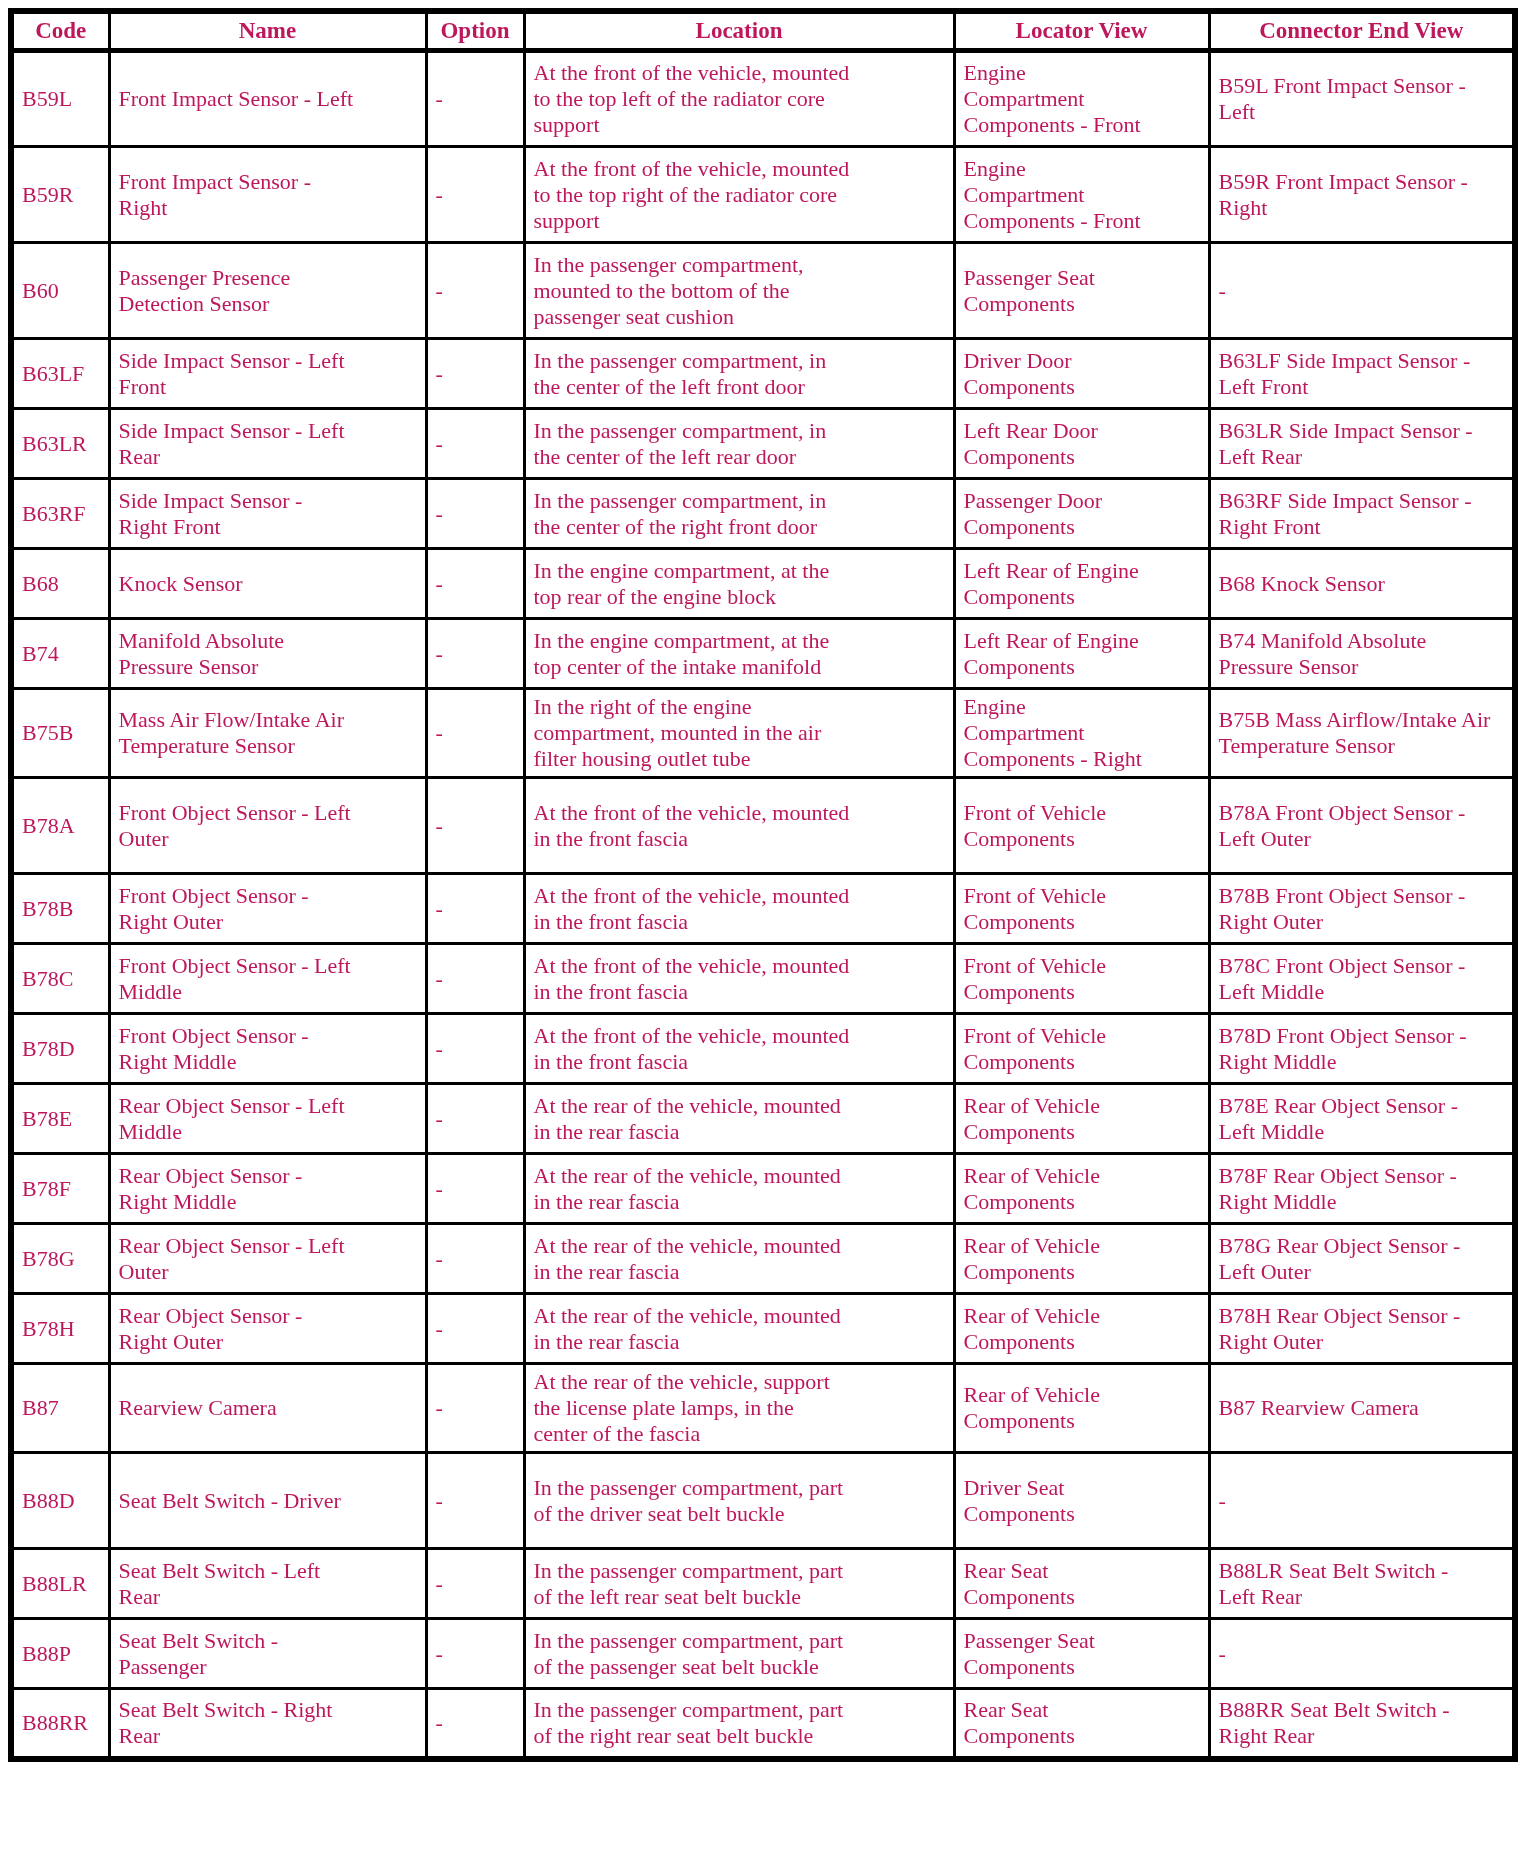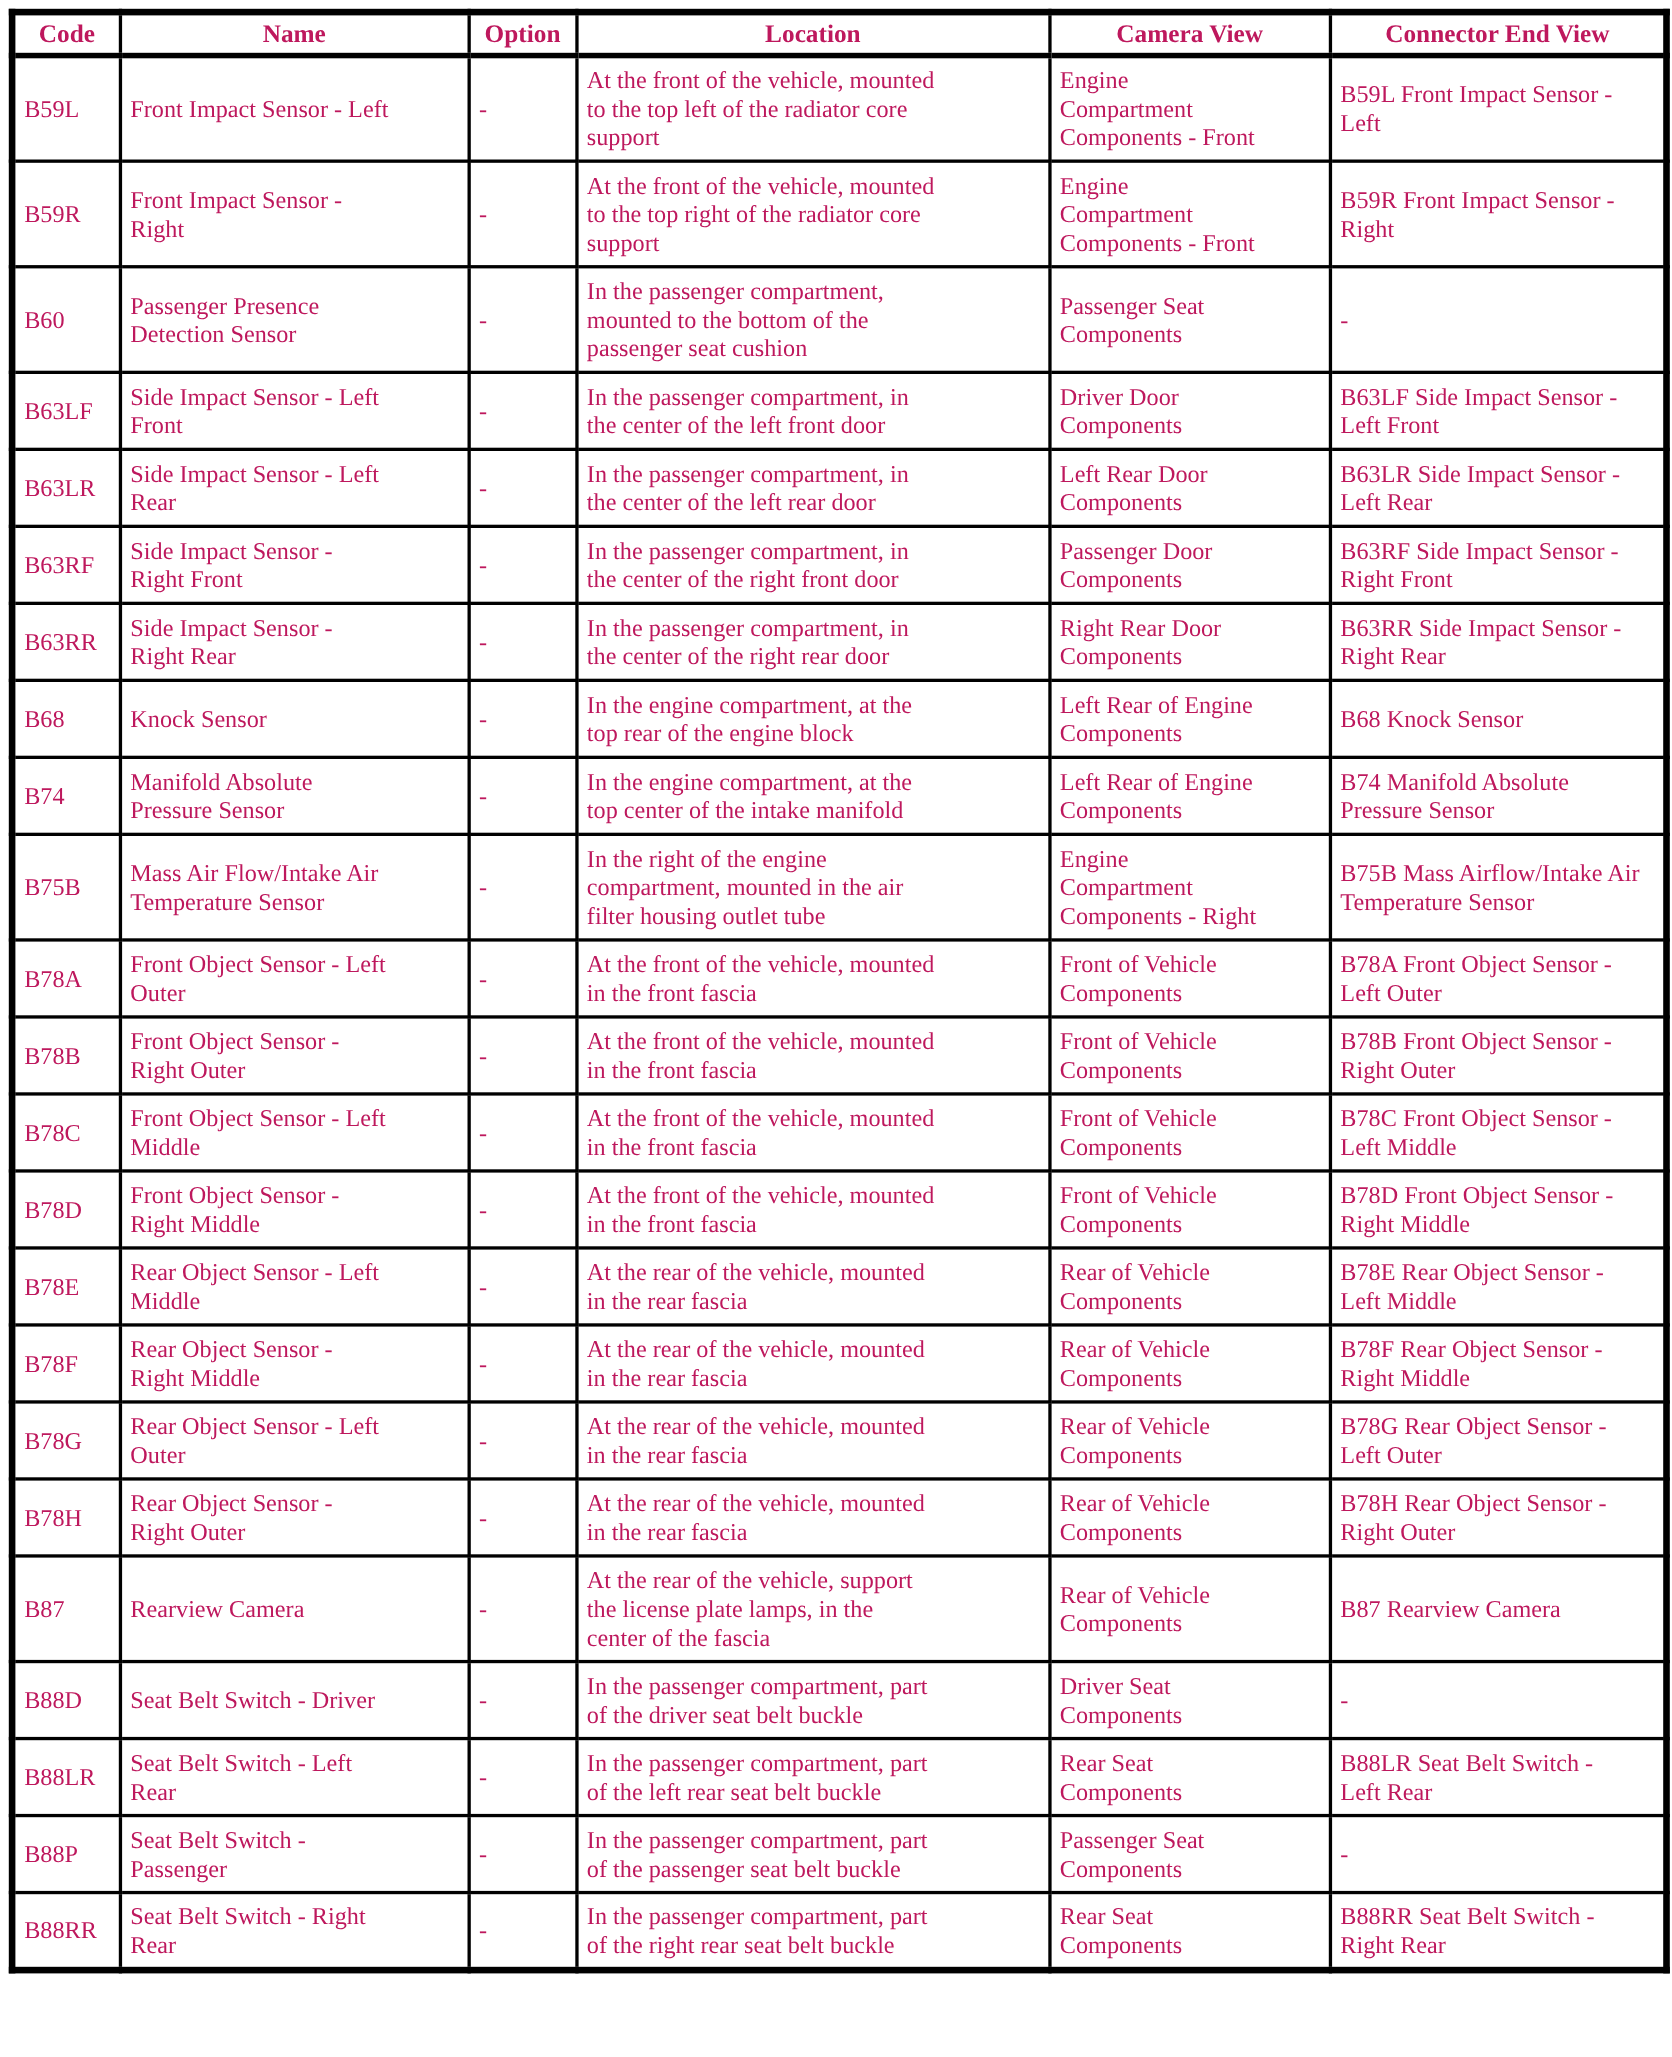--- a/index.html
+++ b/index.html
@@ -75,21 +75,21 @@
       <col class="col-location">
       <col class="col-locator">
       <col class="col-connector">
     </colgroup>
     <thead>
       <tr>
           <th>Code</th>
           <th>Name</th>
           <th>Option</th>
           <th>Location</th>
-          <th>Camera View</th>
+          <th>Locator View</th>
           <th>Connector End View</th>
         </tr>
     </thead>
     <tbody>
         <tr>
           <td class="center">B59L</td>
           <td>Front Impact Sensor - Left</td>
           <td class="center">-</td>
           <td>At the front of the vehicle, mounted
 to the top left of the radiator core
@@ -154,32 +154,20 @@
           <td class="center">B63RF</td>
           <td>Side Impact Sensor -
 Right Front</td>
           <td class="center">-</td>
           <td>In the passenger compartment, in
 the center of the right front door</td>
           <td>Passenger Door
 Components</td>
           <td>B63RF Side Impact Sensor -
 Right Front</td>
-        </tr>
-        <tr>
-          <td class="center">B63RR</td>
-          <td>Side Impact Sensor -
-Right Rear</td>
-          <td class="center">-</td>
-          <td>In the passenger compartment, in
-the center of the right rear door</td>
-          <td>Right Rear Door
-Components</td>
-          <td>B63RR Side Impact Sensor -
-Right Rear</td>
         </tr>
         <tr>
           <td class="center">B68</td>
           <td>Knock Sensor</td>
           <td class="center">-</td>
           <td>In the engine compartment, at the
 top rear of the engine block</td>
           <td>Left Rear of Engine
 Components</td>
           <td>B68 Knock Sensor</td>

